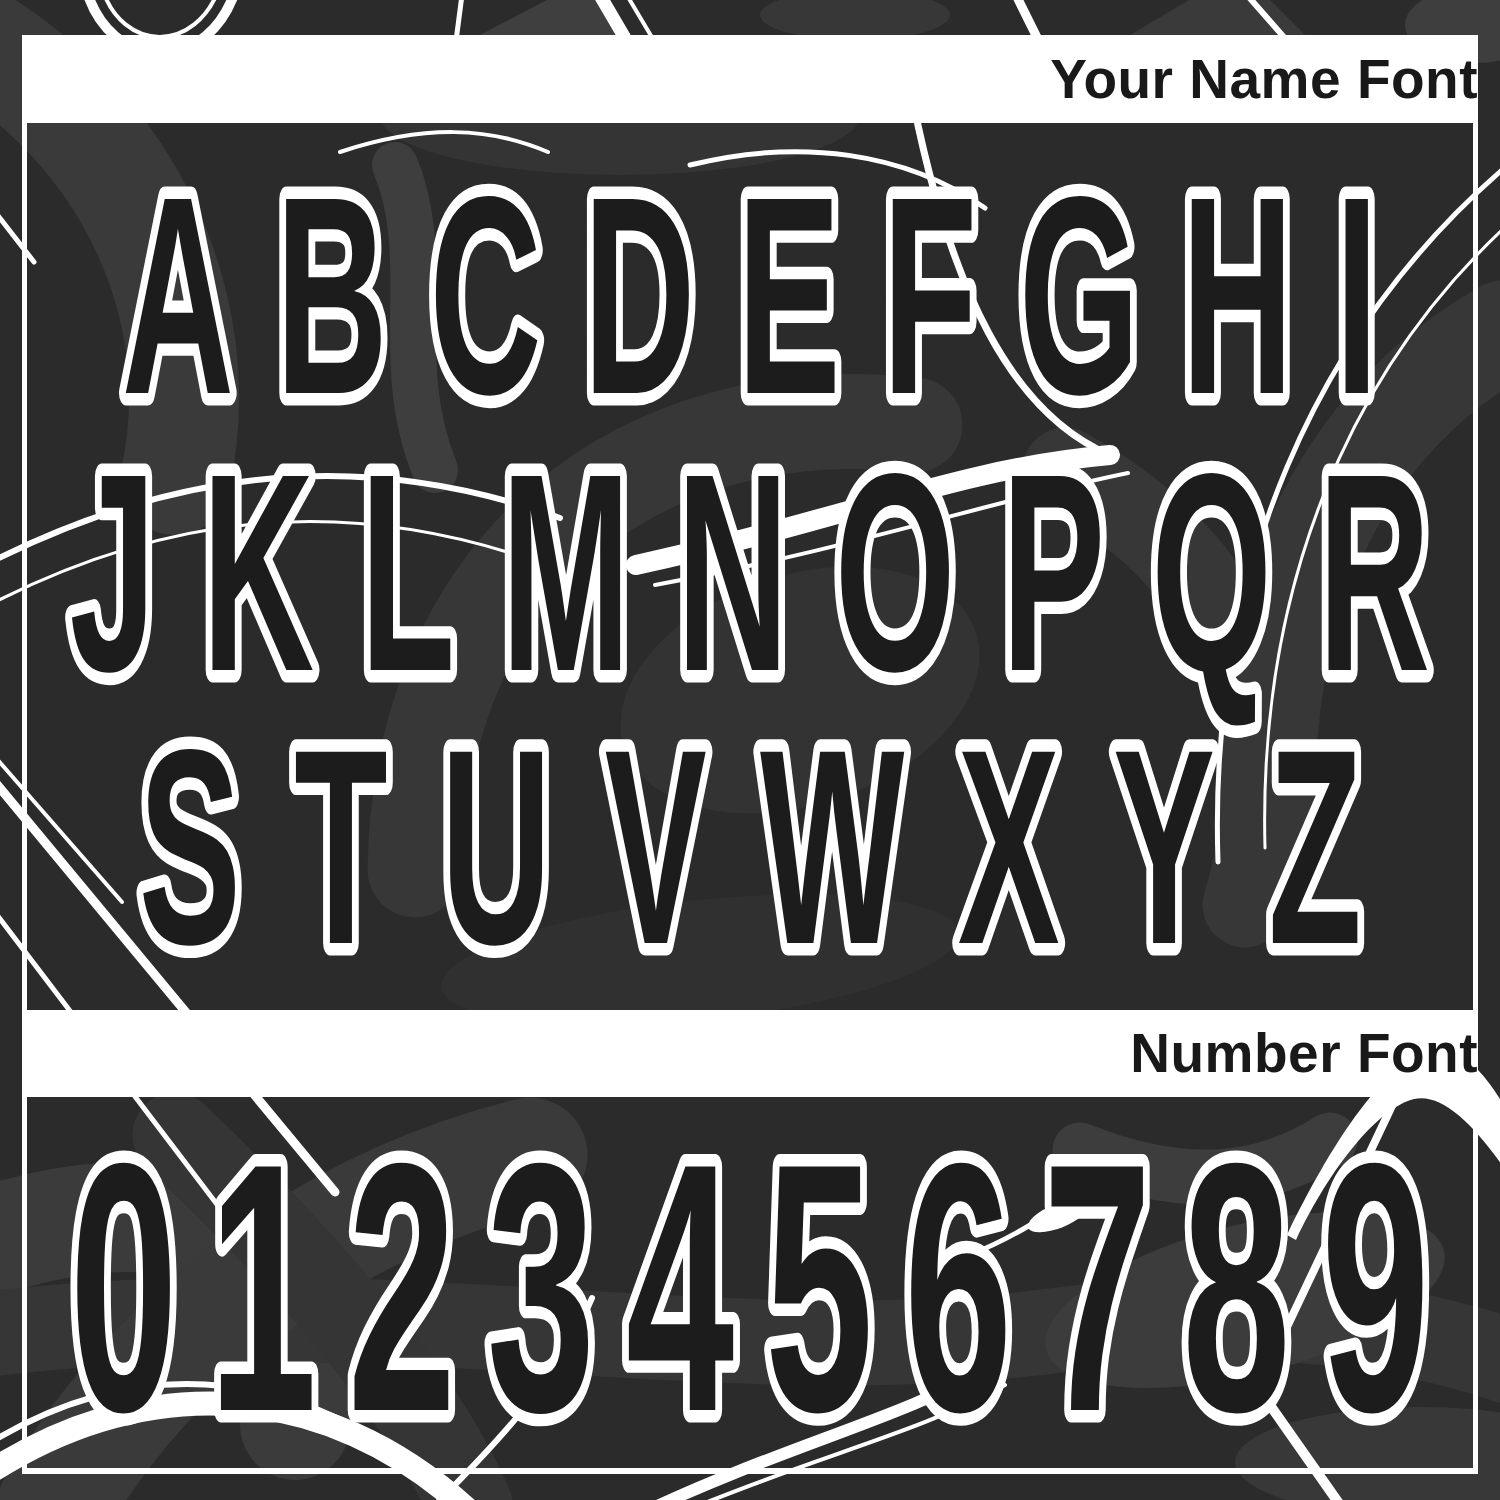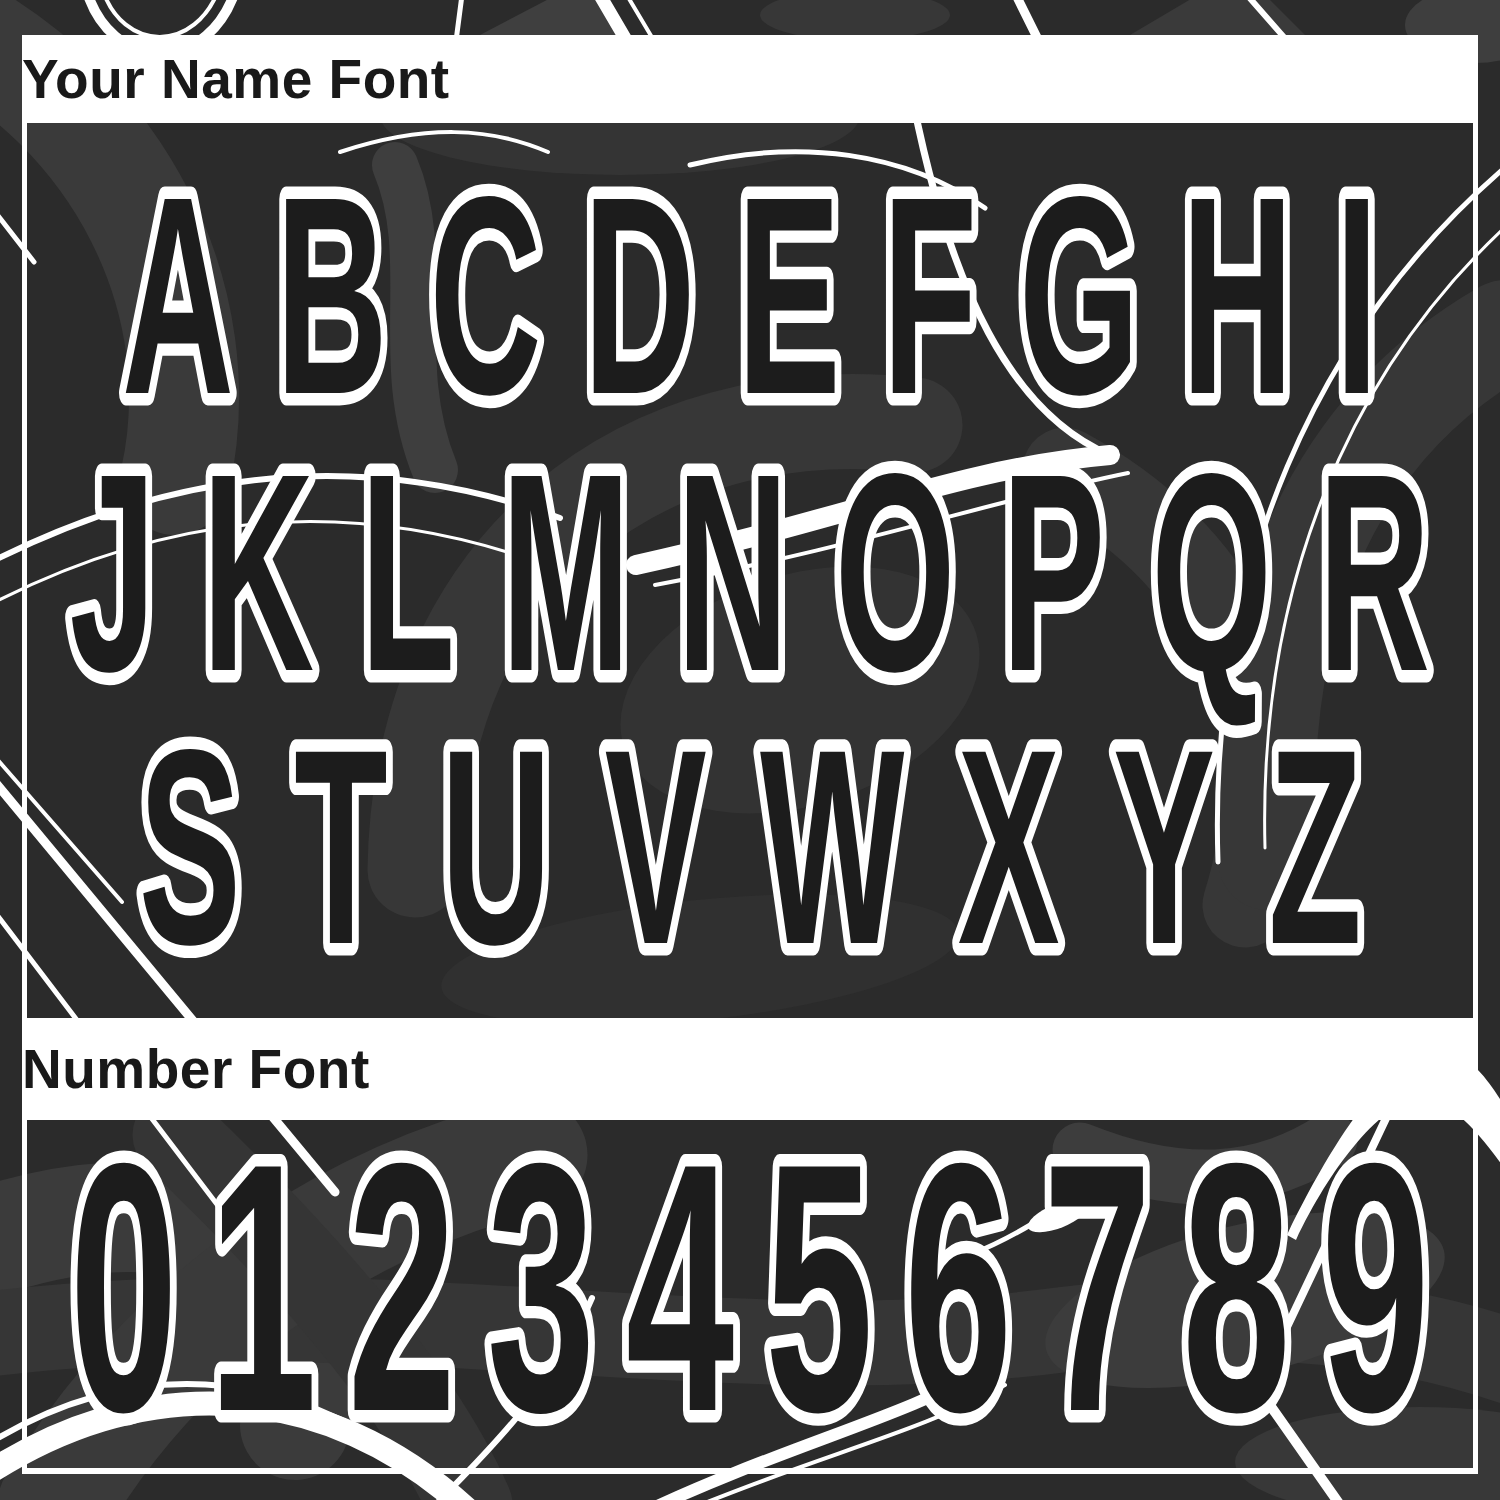--- a/index.html
+++ b/index.html
@@ -7,25 +7,25 @@
     position:relative;
     width:1500px;height:1500px;
     overflow:hidden;
     background:#2b2b2b;
     font-family:"Liberation Sans", sans-serif;
   }
   .bg-svg,.glyph-svg{position:absolute;left:0;top:0;width:1500px;height:1500px;display:block;}
   .banner{
     position:absolute;left:22px;width:1456px;
     background:#ffffff;
-    display:flex;align-items:center;justify-content:flex-start;
+    display:flex;align-items:center;justify-content:flex-end;
     z-index:4;
   }
   .banner.top{top:35px;height:88px;}
-  .banner.mid{top:1010px;height:102px;margin-top:8px;}
+  .banner.mid{top:1010px;height:87px;}
   .banner-label{
     font-size:55px;font-weight:bold;color:#191919;
     letter-spacing:0.5px;line-height:1;
     font-family:"Liberation Sans", sans-serif;
   }
   .frame-line{position:absolute;background:#ffffff;z-index:3;}
   .frame-line.left{left:22px;top:123px;width:5px;height:1347px;}
   .frame-line.right{left:1473px;top:123px;width:5px;height:1347px;}
   .frame-line.bottom{left:22px;top:1468px;width:1456px;height:6px;}
   .glyph-svg{z-index:2;}

